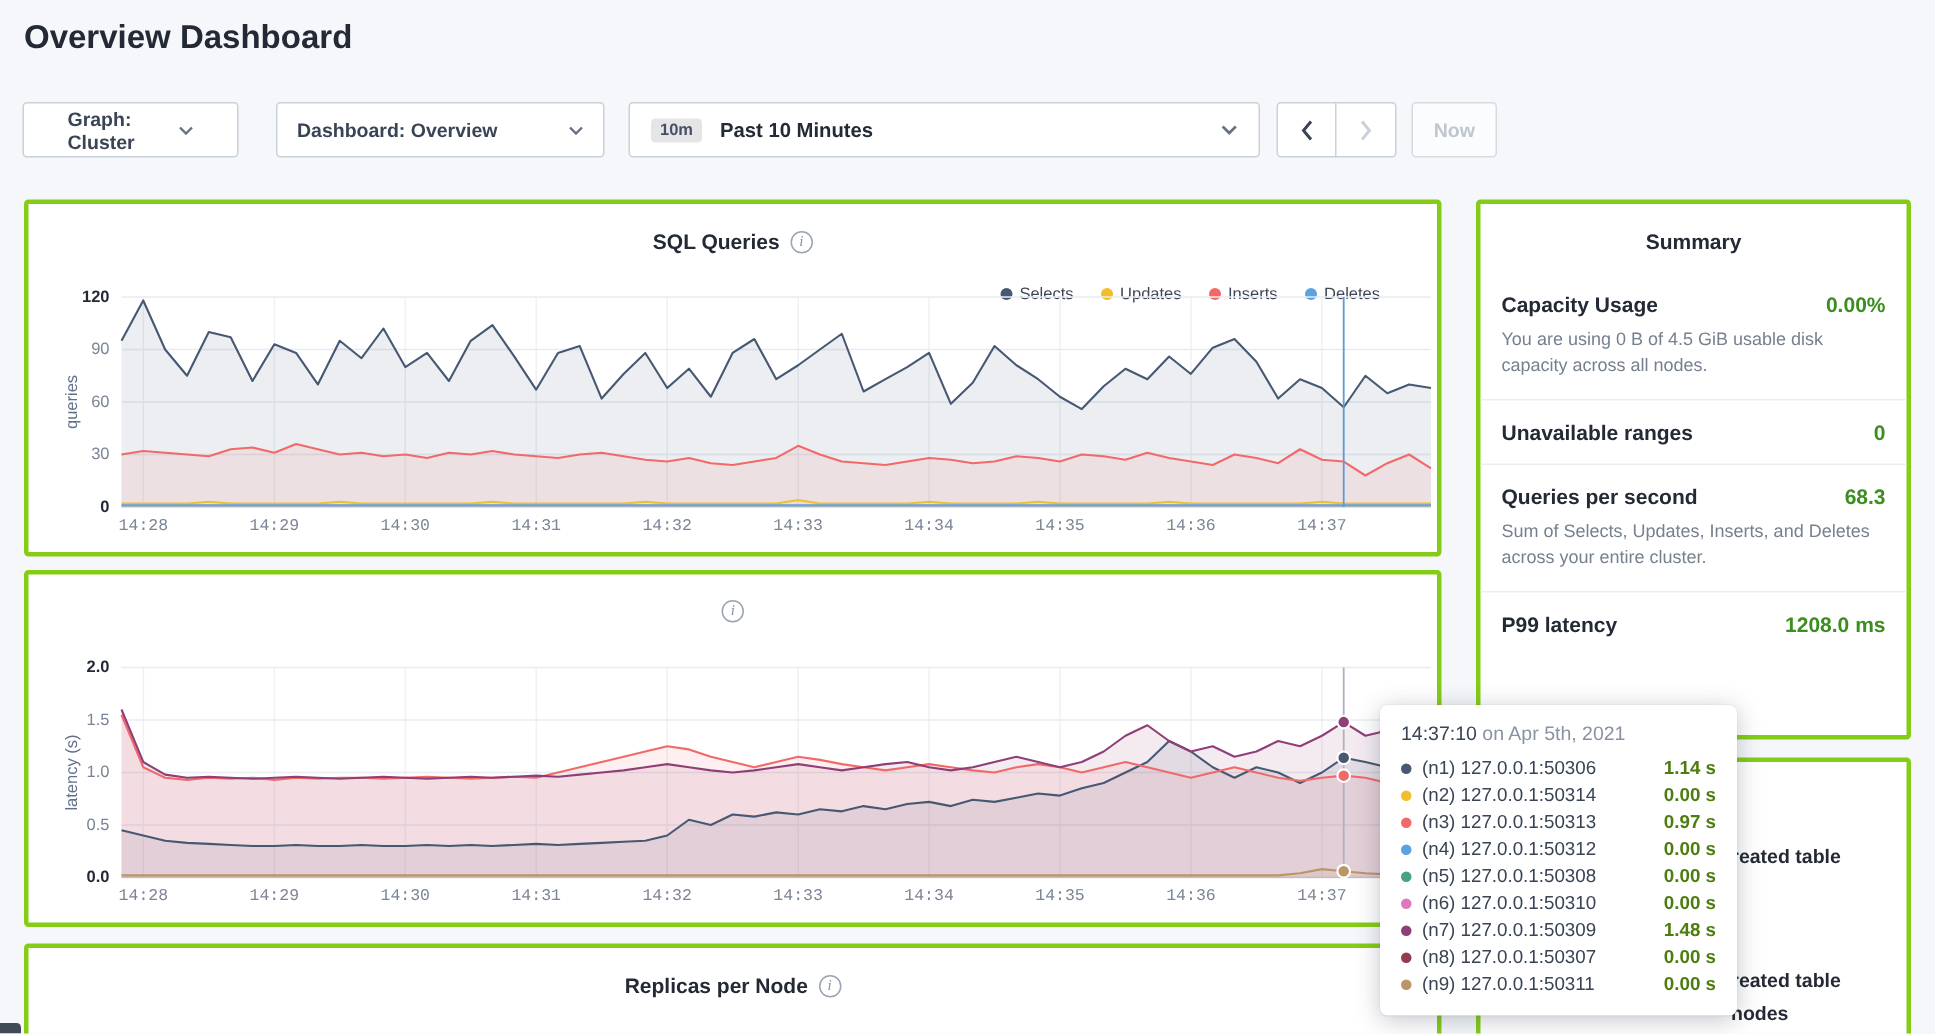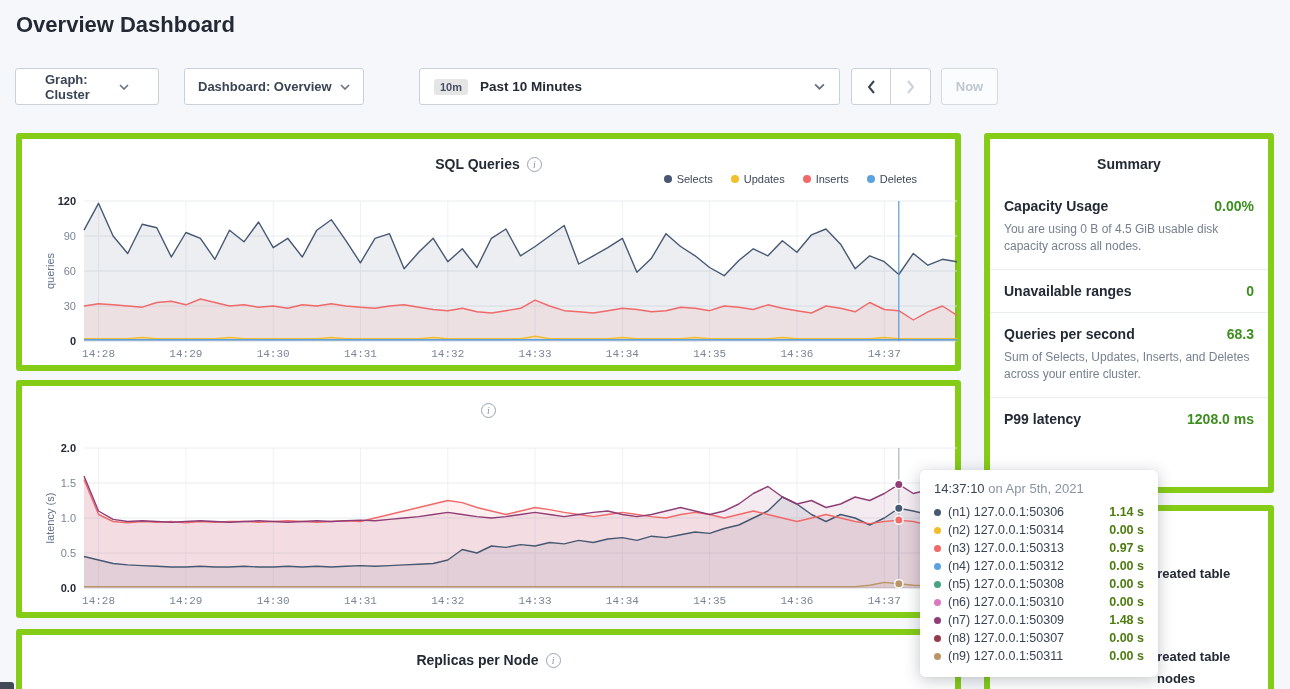--- a/index.html
+++ b/index.html
@@ -8,44 +8,44 @@
     background:#f5f7fa;color:#242a35;
     font-family:"Liberation Sans", sans-serif;
   }
   .page-title{position:absolute;left:16px;top:12px;font-size:22px;font-weight:bold;color:#242a35;margin:0;}
 
   
   .btn{position:absolute;top:68px;height:37px;background:#fff;border:1px solid #c9d1da;border-radius:3px;
        display:flex;align-items:center;font-size:13px;font-weight:bold;color:#394455;box-sizing:border-box;
        font-family:inherit;cursor:pointer;padding:0;}
   #graph-btn{left:15px;width:144px;padding:0 29px;justify-content:space-between;}
-  #dashboard-btn{left:184px;width:180px;padding:0 13px;justify-content:space-between;}
+  #dashboard-btn{left:184px;width:219px;padding:0 13px;justify-content:space-between;}
   #time-select{left:419px;width:421px;padding:0 14px;gap:12px;}
   .time-badge{background:#e5e5e5;border-radius:3px;font-size:11px;font-weight:bold;color:#475066;padding:2px 6px;}
   .time-label{font-size:13.5px;font-weight:bold;color:#242a35;}
   #time-select .caret{margin-left:auto;}
   .caret{color:#677180;flex:none;}
   #prev-btn{left:851px;width:40px;justify-content:center;border-radius:3px 0 0 3px;}
   #next-btn{left:890px;width:41px;justify-content:center;border-radius:0 3px 3px 0;color:#c9d1da;}
   #now-btn{left:941px;width:57px;justify-content:center;color:#bfc6cf;background:#fbfcfd;border-color:#d6dbe2;}
 
   
-  .panel{position:absolute;background:#fff;border:6px solid #84cc16;border-radius:3px;box-sizing:border-box;}
+  .panel{position:absolute;background:#fff;border:3px solid #84cc16;border-radius:3px;box-sizing:border-box;}
   #sql-panel{left:16px;top:133px;width:945px;height:238px;}
   #latency-panel{left:16px;top:380px;width:945px;height:238px;}
   #replicas-panel{left:16px;top:629px;width:945px;height:120px;}
   #summary-panel{left:984px;top:133px;width:290px;height:360px;}
   #events-panel{left:984px;top:505px;width:290px;height:240px;}
 
   .chart-header{display:flex;justify-content:center;align-items:center;gap:7px;padding-top:17px;
                 font-size:14px;font-weight:bold;color:#242a35;}
   .info-icon{width:15px;height:15px;border:1px solid #9aa4b3;border-radius:50%;color:#8a93a3;font-size:10px;
              display:inline-flex;align-items:center;justify-content:center;font-weight:normal;
              font-family:"Liberation Serif", serif;font-style:italic;box-sizing:border-box;cursor:pointer;}
-  .legend{position:absolute;right:38px;top:34px;display:flex;gap:18px;align-items:center;}
+  .legend{position:absolute;right:38px;top:54px;display:flex;gap:18px;align-items:center;}
   .legend-item{display:inline-flex;align-items:center;gap:5px;font-size:11px;color:#3e4757;cursor:pointer;}
   .dot{width:8px;height:8px;border-radius:50%;display:inline-block;flex:none;}
   .chart-body{position:absolute;left:0;top:62px;width:100%;height:170px;}
   .ytick{position:absolute;left:0;width:54px;text-align:right;font-size:11px;color:#7b8596;}
   .xtick{position:absolute;transform:translateX(-50%);font-size:11px;color:#7b8596;font-family:Liberation Mono, monospace;}
   .major{color:#242a35;font-weight:bold;}
 
   
   .panel-title{margin:0;padding:17px 0 13px;text-align:center;font-size:14px;font-weight:bold;color:#242a35;}
   .stat{padding:13px 14px;border-bottom:1px solid #e9edf2;}

